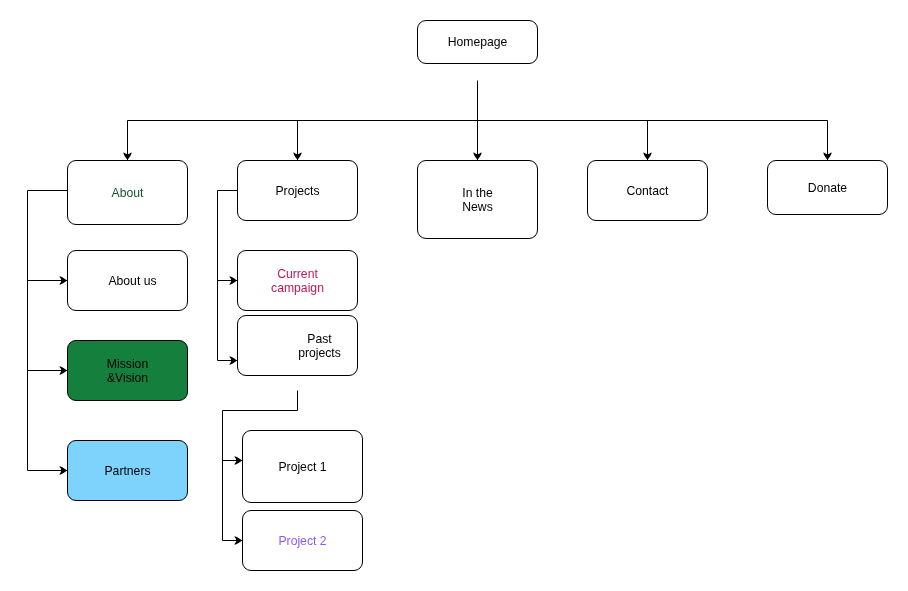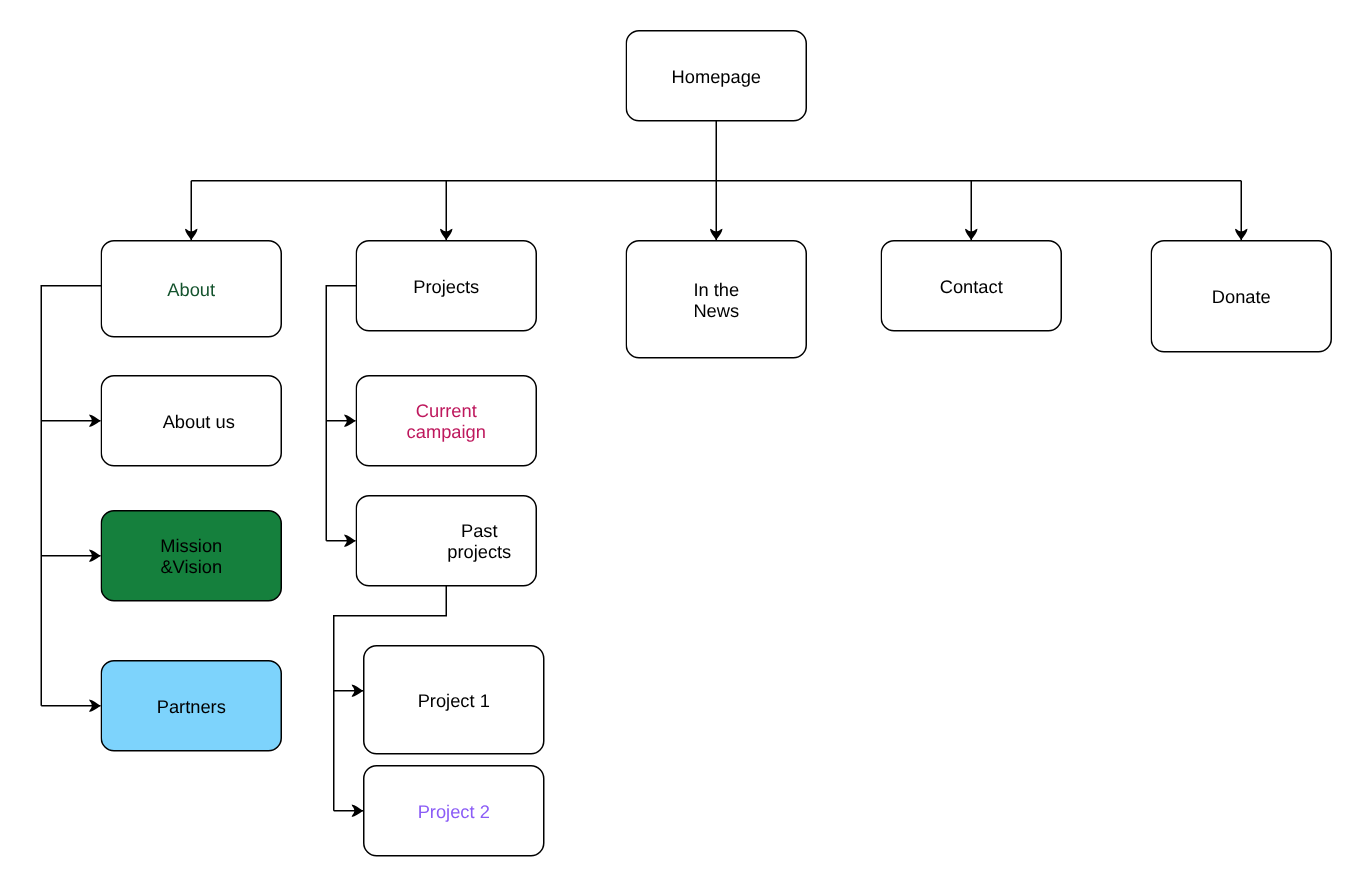--- a/index.html
+++ b/index.html
@@ -82,54 +82,54 @@
         <path d="M 217 360 L 236.5 360" fill="none" stroke="#000000" stroke-width="1"></path>
         <path d="M 236.50 360.00 C 233.80 358.05 231.30 356.05 228.95 355.80 L 229.25 356.85 Q 230.50 357.95 230.80 360.00 Q 230.50 362.05 229.25 363.15 L 228.95 364.20 C 231.30 363.95 233.80 361.95 236.50 360.00 Z" fill="#000000" stroke="none"></path>
         <path d="M 297 390 L 297 410 L 222 410 L 222 540" fill="none" stroke="#000000" stroke-width="1"></path>
         <path d="M 222 460 L 241.5 460" fill="none" stroke="#000000" stroke-width="1"></path>
         <path d="M 241.50 460.00 C 238.80 458.05 236.30 456.05 233.95 455.80 L 234.25 456.85 Q 235.50 457.95 235.80 460.00 Q 235.50 462.05 234.25 463.15 L 233.95 464.20 C 236.30 463.95 238.80 461.95 241.50 460.00 Z" fill="#000000" stroke="none"></path>
         <path d="M 222 540 L 241.5 540" fill="none" stroke="#000000" stroke-width="1"></path>
         <path d="M 241.50 540.00 C 238.80 538.05 236.30 536.05 233.95 535.80 L 234.25 536.85 Q 235.50 537.95 235.80 540.00 Q 235.50 542.05 234.25 543.15 L 233.95 544.20 C 236.30 543.95 238.80 541.95 241.50 540.00 Z" fill="#000000" stroke="none"></path>
       </g>
     </svg>
 
-  <div class="node" style="left: 417px; top: 20px; width: 121px; height: 61px; border-radius: 9px; border-color: rgb(0, 0, 0); background: rgb(255, 255, 255); color: rgb(0, 0, 0);">
+  <div class="node" style="left: 417px; top: 20px; width: 121px; height: 44px; border-radius: 9px; border-color: rgb(0, 0, 0); background: rgb(255, 255, 255); color: rgb(0, 0, 0);">
     <span class="node-label">Homepage</span>
   </div>
   <div class="node" style="left: 67px; top: 160px; width: 121px; height: 65px; border-radius: 9px; border-color: rgb(0, 0, 0); background: rgb(255, 255, 255); color: #14532d;">
     <span class="node-label">About</span>
   </div>
   <div class="node" style="left: 237px; top: 160px; width: 121px; height: 61px; border-radius: 9px; border-color: rgb(0, 0, 0); background: rgb(255, 255, 255); color: rgb(0, 0, 0);">
     <span class="node-label">Projects</span>
   </div>
   <div class="node" style="left: 417px; top: 160px; width: 121px; height: 79px; border-radius: 9px; border-color: rgb(0, 0, 0); background: rgb(255, 255, 255); color: rgb(0, 0, 0);">
     <span class="node-label">In the
 News</span>
   </div>
   <div class="node" style="left: 587px; top: 160px; width: 121px; height: 61px; border-radius: 9px; border-color: rgb(0, 0, 0); background: rgb(255, 255, 255); color: rgb(0, 0, 0);">
     <span class="node-label">Contact</span>
   </div>
-  <div class="node" style="left: 767px; top: 160px; width: 121px; height: 75px; border-radius: 9px; border-color: rgb(0, 0, 0); background: rgb(255, 255, 255); color: rgb(0, 0, 0);">
+  <div class="node" style="left: 767px; top: 160px; width: 121px; height: 55px; border-radius: 9px; border-color: rgb(0, 0, 0); background: rgb(255, 255, 255); color: rgb(0, 0, 0);">
     <span class="node-label">Donate</span>
   </div>
   <div class="node" style="left: 67px; top: 250px; width: 121px; height: 61px; border-radius: 9px; border-color: rgb(0, 0, 0); background: rgb(255, 255, 255); color: rgb(0, 0, 0); text-indent: 10px;">
     <span class="node-label">About us</span>
   </div>
   <div class="node" style="left: 67px; top: 340px; width: 121px; height: 61px; border-radius: 9px; border-color: rgb(0, 0, 0); background: #15803d; color: rgb(0, 0, 0);">
     <span class="node-label">Mission
 &amp;Vision</span>
   </div>
   <div class="node" style="left: 67px; top: 440px; width: 121px; height: 61px; border-radius: 9px; border-color: rgb(0, 0, 0); background: #7dd3fc; color: rgb(0, 0, 0);">
     <span class="node-label">Partners</span>
   </div>
   <div class="node" style="left: 237px; top: 250px; width: 121px; height: 61px; border-radius: 9px; border-color: rgb(0, 0, 0); background: rgb(255, 255, 255); color: #be185d;">
     <span class="node-label">Current
 campaign</span>
   </div>
-  <div class="node" style="left: 237px; top: 330px; width: 121px; height: 61px; border-radius: 9px; border-color: rgb(0, 0, 0); background: rgb(255, 255, 255); color: rgb(0, 0, 0); padding-left: 44px;">
+  <div class="node" style="left: 237px; top: 315px; width: 121px; height: 61px; border-radius: 9px; border-color: rgb(0, 0, 0); background: rgb(255, 255, 255); color: rgb(0, 0, 0); padding-left: 44px;">
     <span class="node-label">Past
 projects</span>
   </div>
   <div class="node" style="left: 242px; top: 430px; width: 121px; height: 73px; border-radius: 9px; border-color: rgb(0, 0, 0); background: rgb(255, 255, 255); color: rgb(0, 0, 0);">
     <span class="node-label">Project 1</span>
   </div>
   <div class="node" style="left: 242px; top: 510px; width: 121px; height: 61px; border-radius: 9px; border-color: rgb(0, 0, 0); background: rgb(255, 255, 255); color: #8b5cf6;">
     <span class="node-label">Project 2</span>
   </div>
 

